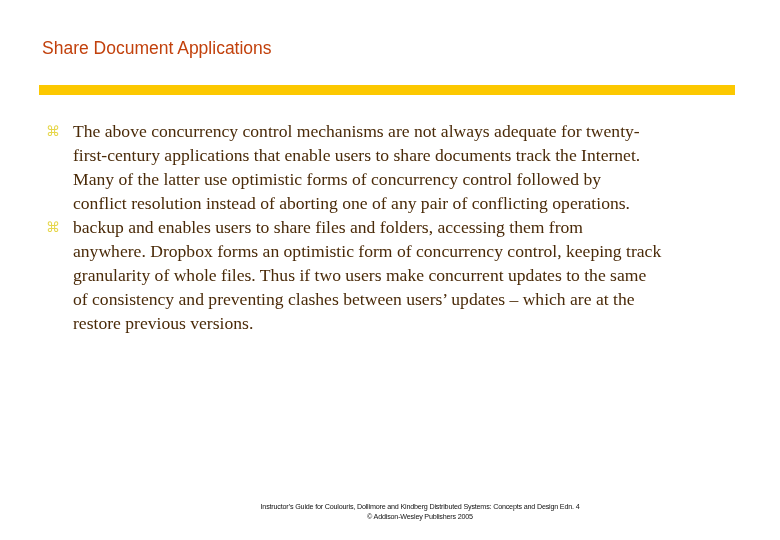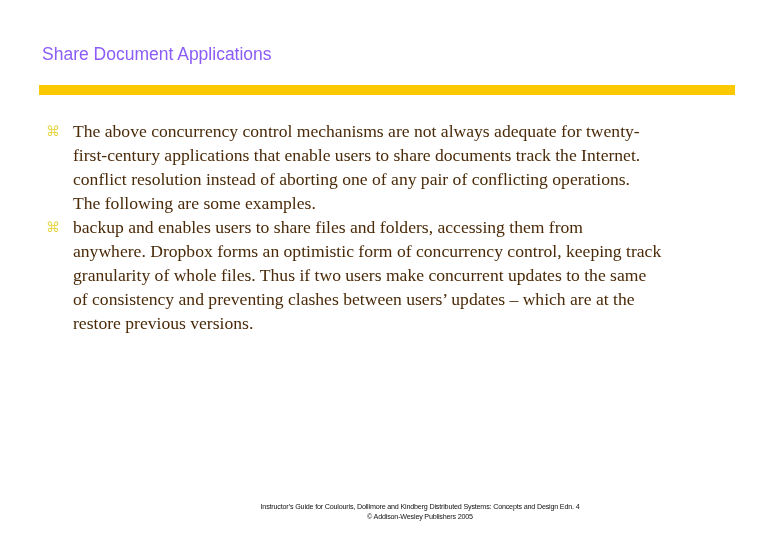--- a/index.html
+++ b/index.html
@@ -1,20 +1,20 @@
 <!DOCTYPE html>
 <html><head>
   <meta charset="utf-8">
   <style>
     html, body { margin: 0; padding: 0; background: #ffffff; }
     body { width: 780px; height: 540px; position: relative; overflow: hidden; }
     .slide-title {
-      position: absolute; left: 42px; top: 44px;
+      position: absolute; left: 42px; top: 38px;
       font-family: "Liberation Sans", sans-serif;
-      font-size: 17.5px; color: #8b5cf6; white-space: nowrap;
+      font-size: 17.5px; color: #c2410c; white-space: nowrap;
     }
     .title-rule {
       position: absolute; left: 39px; top: 85px; width: 696px; height: 10px;
       background: #fcc800;
     }
     .bullets {
       position: absolute; left: 46px; top: 119px; width: 700px;
       margin: 0; padding: 0; list-style: none;
       font-family: "Liberation Serif", serif;
       font-size: 17.6px; line-height: 24px; color: #4a2a08;
@@ -38,22 +38,22 @@
 <body>
 
 <div class="slide-title">Share Document Applications</div>
 <div class="title-rule"></div>
 
 <ul class="bullets">
   <li class="bullet-item">
     <span class="bullet-icon">⌘</span>
     <span class="line">The above concurrency control mechanisms are not always adequate for twenty-</span>
     <span class="line">first-century applications that enable users to share documents track the Internet.</span>
+    <span class="line">Many of the latter use optimistic forms of concurrency control followed by</span>
     <span class="line">conflict resolution instead of aborting one of any pair of conflicting operations.</span>
-    <span class="line">The following are some examples.</span>
   </li>
   <li class="bullet-item">
     <span class="bullet-icon">⌘</span>
     <span class="line">backup and enables users to share files and folders, accessing them from</span>
     <span class="line">anywhere. Dropbox forms an optimistic form of concurrency control, keeping track</span>
     <span class="line">granularity of whole files. Thus if two users make concurrent updates to the same</span>
     <span class="line">of consistency and preventing clashes between users’ updates – which are at the</span>
     <span class="line">restore previous versions.</span>
   </li>
 </ul>

